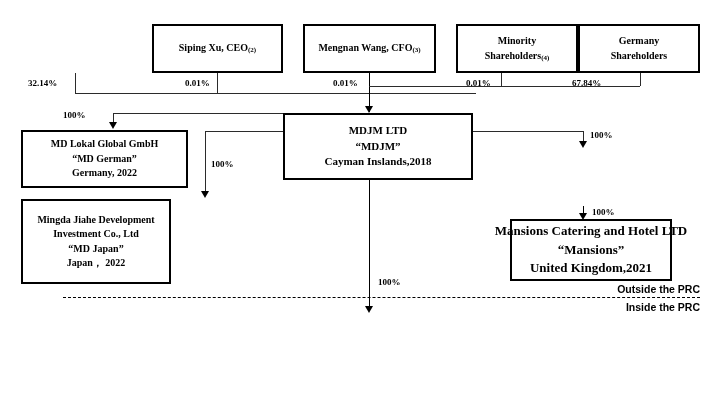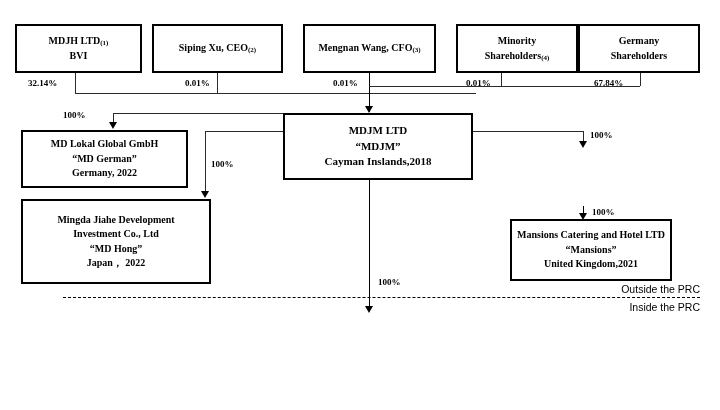--- a/index.html
+++ b/index.html
@@ -40,21 +40,21 @@
     font-size: 7px;
     font-weight: bold;
     vertical-align: baseline;
     position: relative;
     top: 1px;
     letter-spacing: 0;
   }
 
   .f11 { font-size: 11px; }
   .f10 { font-size: 10px; }
-  .f9  { font-size: 10px; }
+  .f9  { font-size: 13px; }
 
   
   .hline {
     position: absolute;
     height: 0;
     border-top: 1.4px solid #2b2b2b;
     z-index: 2;
   }
   .vline {
     position: absolute;
@@ -90,36 +90,32 @@
   .prc-dash {
     position: absolute;
     height: 0;
     border-top: 1.6px dashed #000000;
     z-index: 1;
   }
   .prc-label {
     position: absolute;
     font-family: "Liberation Sans", "DejaVu Sans", sans-serif;
     font-size: 10.5px;
-    font-weight: normal;
+    font-weight: bold;
     color: #000000;
     white-space: nowrap;
     text-align: right;
     z-index: 4;
   }
 </style>
 </head>
 <body>
 
 <div id="canvas">
 
-  <div class="box f10" style="left:15px; top:24px; width:127px; height:49px;">
-    <span class="ln"><span>MDJH LTD</span><span class="sup">(1)</span></span>
-    <span class="ln">BVI</span>
-  </div>
 
   <div class="box f10" style="left:152px; top:24px; width:131px; height:49px;">
     <span class="ln"><span>Siping Xu, CEO</span><span class="sup">(2)</span></span>
   </div>
 
   <div class="box f10" style="left:303px; top:24px; width:133px; height:49px;">
     <span class="ln"><span>Mengnan Wang, CFO</span><span class="sup">(3)</span></span>
   </div>
 
   <div class="box f10" style="left:456px; top:24px; width:122px; height:49px;">
@@ -145,21 +141,21 @@
   <div class="vline" style="left:640px; top:73px; height:13px;"></div>
 
   <div class="hline" style="left:369px; top:86px; width:271px;"></div>
 
   <div class="arrow-down" style="left:364.5px; top:106px;"></div>
 
   <div class="pct" style="left:28px; top:78px;">32.14%</div>
   <div class="pct" style="left:185px; top:78px;">0.01%</div>
   <div class="pct" style="left:333px; top:78px;">0.01%</div>
   <div class="pct" style="left:466px; top:78px;">0.01%</div>
-  <div class="pct" style="left:594px; top:78px;">67.84%</div>
+  <div class="pct" style="left:572px; top:78px;">67.84%</div>
 
   <div class="box f11" style="left:283px; top:113px; width:190px; height:67px;">
     <span class="ln">MDJM LTD</span>
     <span class="ln">“MDJM”</span>
     <span class="ln">Cayman Inslands,2018</span>
   </div>
 
   <div class="hline" style="left:113px; top:113px; width:170px;"></div>
   <div class="vline" style="left:113px; top:113px; height:10px;"></div>
   <div class="arrow-down" style="left:108.5px; top:122px;"></div>
@@ -169,24 +165,24 @@
     <span class="ln">MD Lokal Global GmbH</span>
     <span class="ln">“MD German”</span>
     <span class="ln">Germany, 2022</span>
   </div>
 
   <div class="hline" style="left:205px; top:131px; width:78px;"></div>
   <div class="vline" style="left:205px; top:131px; height:61px;"></div>
   <div class="arrow-down" style="left:200.5px; top:191px;"></div>
   <div class="pct" style="left:211px; top:159px;">100%</div>
 
-  <div class="box f10" style="left:21px; top:199px; width:190px; height:85px;">
+  <div class="box f10" style="left:21px; top:199px; width:150px; height:85px;">
     <span class="ln">Mingda Jiahe Development</span>
     <span class="ln">Investment Co., Ltd</span>
-    <span class="ln">“MD Hong”</span>
+    <span class="ln">“MD Japan”</span>
     <span class="ln">Japan， 2022</span>
   </div>
 
   <div class="hline" style="left:473px; top:131px; width:110px;"></div>
   <div class="vline" style="left:583px; top:131px; height:12px;"></div>
   <div class="arrow-down" style="left:578.5px; top:141px;"></div>
   <div class="pct" style="left:590px; top:130px;">100%</div>
 
 
   <div class="vline vline-dark" style="left:583px; top:206px; height:9px;"></div>

